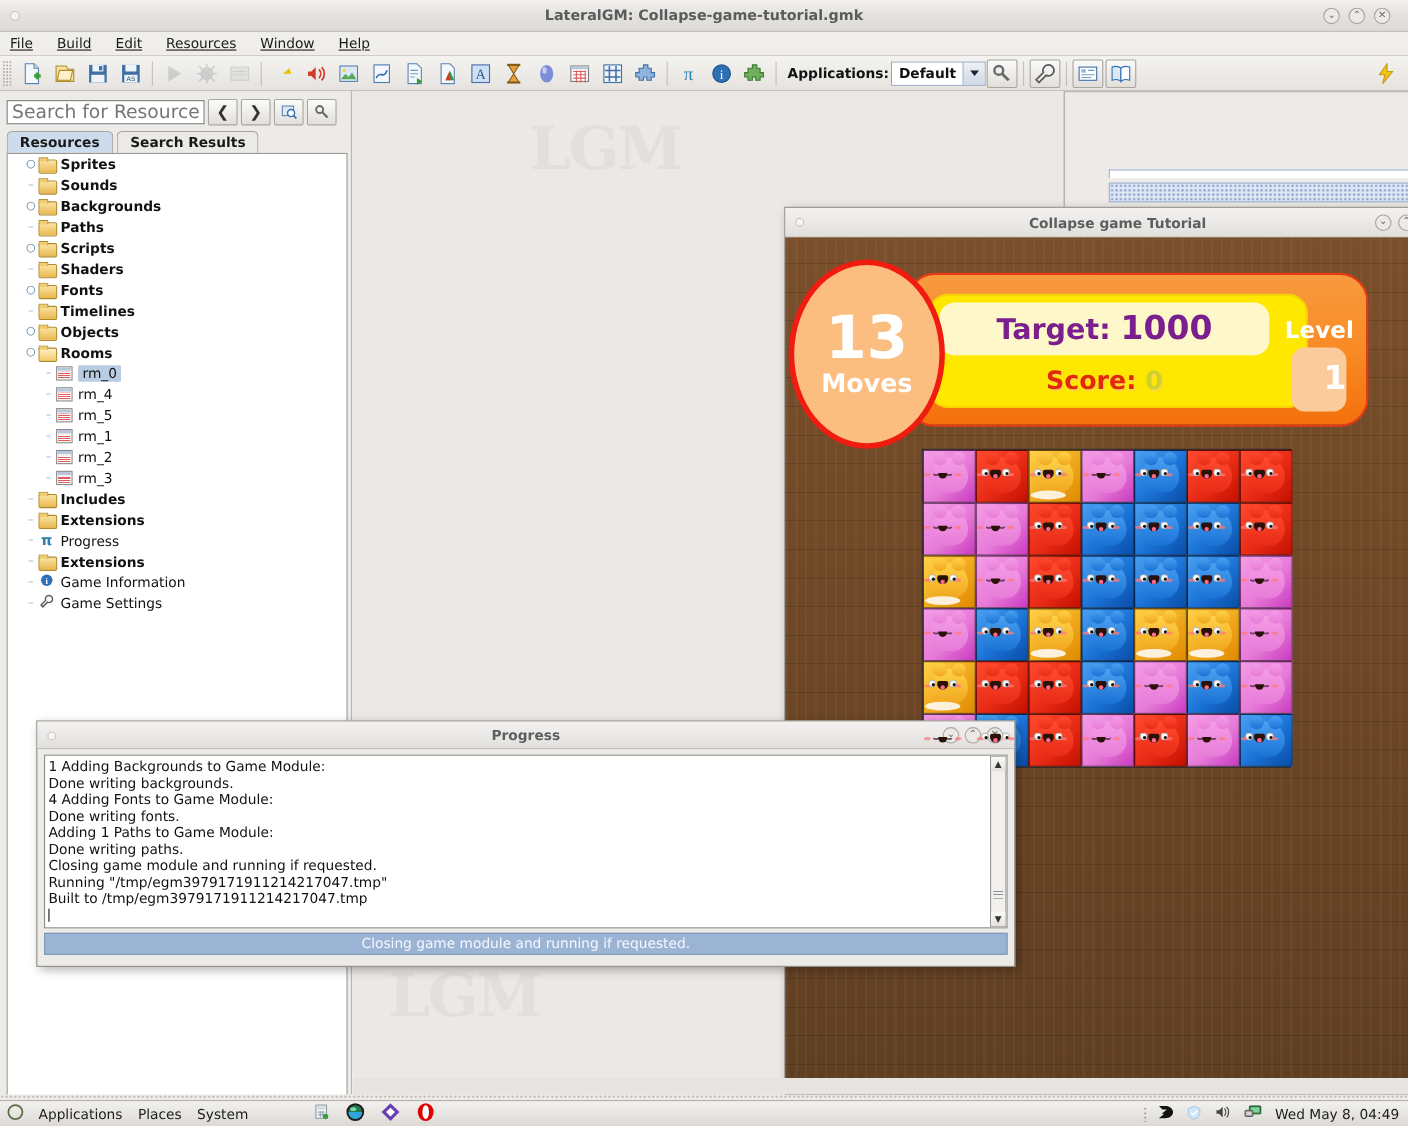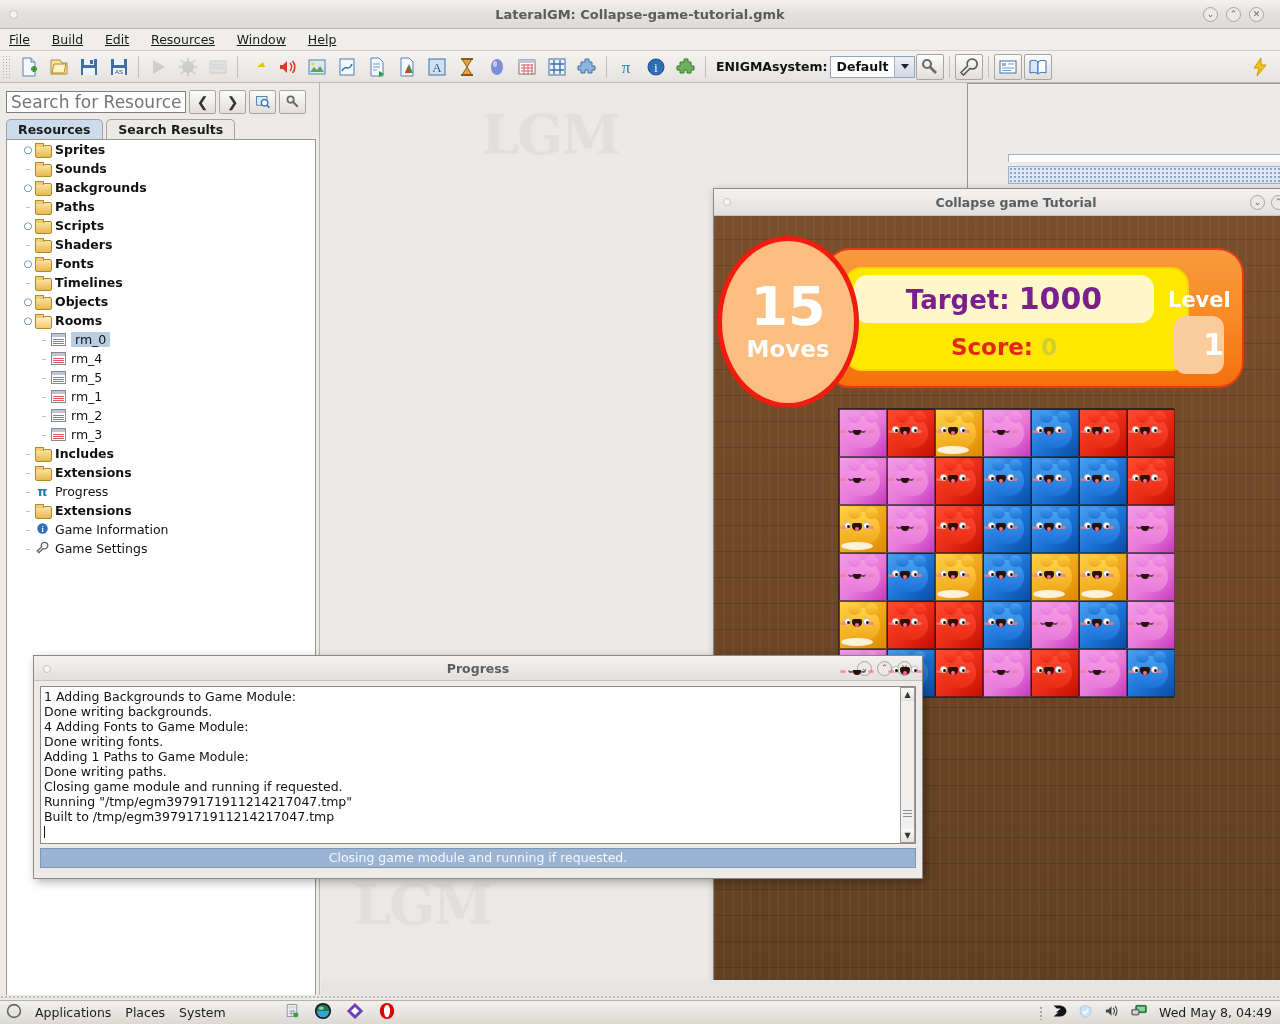--- a/index.html
+++ b/index.html
@@ -556,21 +556,21 @@
         </svg>
     </div>
     <div class="tbtn">
       <svg class="ticon" viewBox="0 0 20 20">
           <path d="M8 2h4v3h3v4h3v4h-3v3h-4v-3H8v3H4v-3H1V9h3V5h4z" fill="#6faf5e" stroke="#3a7a2d"></path>
         </svg>
     </div>
 
     <div class="tsep"></div>
 
-    <div class="cfg-label">ENIGMAsystem:</div>
+    <div class="cfg-label">Applications:</div>
     <div class="cfg-combo">
       <div class="val">Default</div>
       <div class="arw"></div>
     </div>
     <div class="tbtn" style="border:1px solid #a9a5a0;background:linear-gradient(to bottom,#fbfbfa,#e2dfda);">
       <svg class="ticon" viewBox="0 0 20 20">
           <circle cx="7" cy="7" r="4" fill="none" stroke="#6a6a6a" stroke-width="2.2"></circle>
           <path d="M9.5 9.5L16 16" stroke="#6a6a6a" stroke-width="2.6"></path>
         </svg>
     </div>
@@ -822,21 +822,21 @@
               <span class="zero">0</span>
             </div>
           </div>
           <div id="level-box">
             <div class="lbl">Level</div>
             <div class="num">1</div>
           </div>
         </div>
 
         <div id="moves-circle">
-          <div class="n">15</div>
+          <div class="n">13</div>
           <div class="l">Moves</div>
         </div>
 
         <div id="board">
             <div class="cell" style="background: linear-gradient(135deg, rgb(244, 156, 230), rgb(231, 123, 216) 55%, rgb(201, 59, 192));">
               <div class="blob" style="background: linear-gradient(rgb(244, 156, 230), rgb(231, 123, 216));"></div>
               <div class="face">
                 <span class="sleep"></span>
                 <span class="mouth" style="width:8px;height:5px;top:6px;left:13px;border-radius:0 0 5px 5px;"></span>
                 <span class="cheek l"></span>

